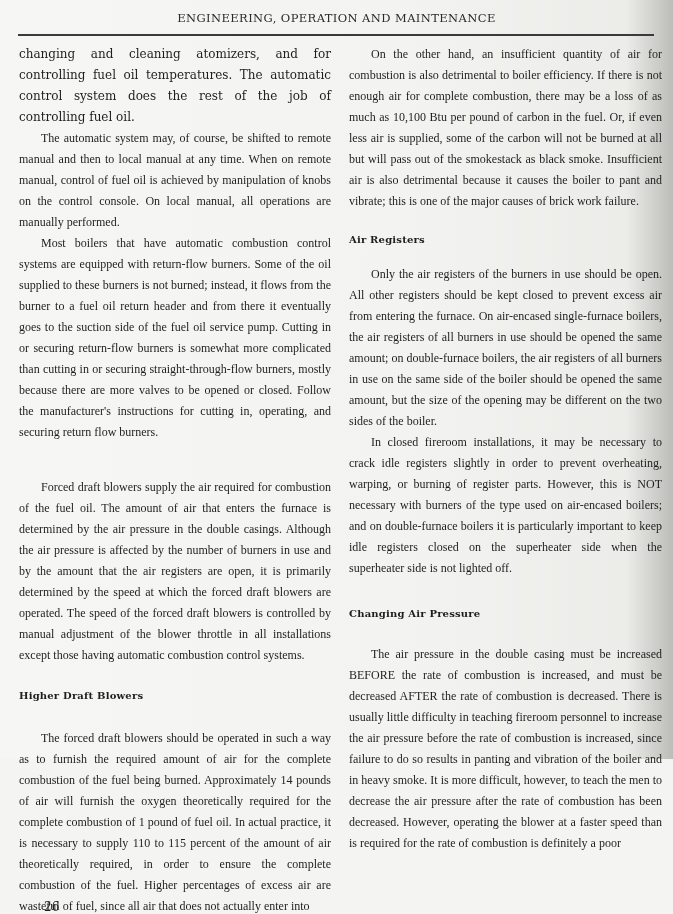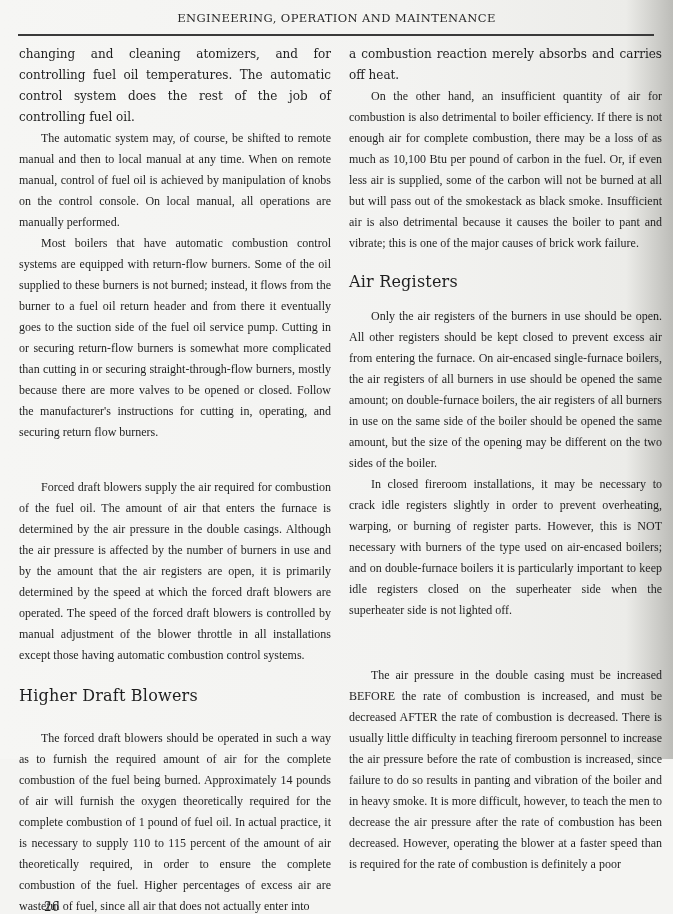--- a/index.html
+++ b/index.html
@@ -24,21 +24,21 @@
       background: #3a3a3a;
     }
     .col {
       position: absolute; top: 44px; width: 312px;
       font-size: 12px; line-height: 21px;
     }
     .col-left { left: 19px; }
     .col-right { left: 349px; width: 313px; }
     p { margin: 0; text-align: justify; text-indent: 0; }
     p.indent { text-indent: 22px; font-family: Liberation Serif, serif; }
-    .heading { margin: 0; font-size: 16px; font-weight: normal; letter-spacing: 0.2px; }
+    .heading { margin: 0; font-size: 10px; font-weight: bold; letter-spacing: 0.2px; }
     .sp-a { height: 17px; }
     .sp-b { height: 17px; }
     .page-number {
       position: absolute; left: 0; top: 900px; width: 673px;
       font-size: 12px; padding-left: 44px;
     }
   </style>
 </head>
 <body>
 
@@ -53,26 +53,26 @@
     <div class="sp-a"></div>
     <div class="sp-b"></div>
     <p class="indent">Forced draft blowers supply the air required for combustion of the fuel oil. The amount of air that enters the furnace is determined by the air pressure in the double casings. Although the air pressure is affected by the number of burners in use and by the amount that the air registers are open, it is primarily determined by the speed at which the forced draft blowers are operated. The speed of the forced draft blowers is controlled by manual adjustment of the blower throttle in all installations except those having automatic combustion control systems.</p>
     <div class="sp-a" style="height:19px"></div>
     <h3 class="heading">Higher Draft Blowers</h3>
     <div class="sp-b" style="height:22px"></div>
     <p class="indent">The forced draft blowers should be operated in such a way as to furnish the required amount of air for the complete combustion of the fuel being burned. Approximately 14 pounds of air will furnish the oxygen theoretically required for the complete combustion of 1 pound of fuel oil. In actual practice, it is necessary to supply 110 to 115 percent of the amount of air theoretically required, in order to ensure the complete combustion of the fuel. Higher percentages of excess air are wasteful of fuel, since all air that does not actually enter into</p>
   </div>
 
   <div class="col col-right">
-    <p>a combustion reaction merely absorbs and carries off heat.</p>
     <p class="indent">On the other hand, an insufficient quantity of air for combustion is also detrimental to boiler efficiency. If there is not enough air for complete combustion, there may be a loss of as much as 10,100 Btu per pound of carbon in the fuel. Or, if even less air is supplied, some of the carbon will not be burned at all but will pass out of the smokestack as black smoke. Insufficient air is also detrimental because it causes the boiler to pant and vibrate; this is one of the major causes of brick work failure.</p>
     <div class="sp-a"></div>
     <h3 class="heading">Air Registers</h3>
     <div class="sp-b" style="height:14px"></div>
     <p class="indent">Only the air registers of the burners in use should be open. All other registers should be kept closed to prevent excess air from entering the furnace. On air-encased single-furnace boilers, the air registers of all burners in use should be opened the same amount; on double-furnace boilers, the air registers of all burners in use on the same side of the boiler should be opened the same amount, but the size of the opening may be different on the two sides of the boiler.</p>
     <p class="indent">In closed fireroom installations, it may be necessary to crack idle registers slightly in order to prevent overheating, warping, or burning of register parts. However, this is NOT necessary with burners of the type used on air-encased boilers; and on double-furnace boilers it is particularly important to keep idle registers closed on the superheater side when the superheater side is not lighted off.</p>
     <div class="sp-a" style="height:24px"></div>
+    <h3 class="heading">Changing Air Pressure</h3>
     <div class="sp-b" style="height:20px"></div>
     <p class="indent">The air pressure in the double casing must be increased BEFORE the rate of combustion is increased, and must be decreased AFTER the rate of combustion is decreased. There is usually little difficulty in teaching fireroom personnel to increase the air pressure before the rate of combustion is increased, since failure to do so results in panting and vibration of the boiler and in heavy smoke. It is more difficult, however, to teach the men to decrease the air pressure after the rate of combustion has been decreased. However, operating the blower at a faster speed than is required for the rate of combustion is definitely a poor</p>
   </div>
 
   <div class="page-number">26</div>
 </div>
 
 </body></html>

